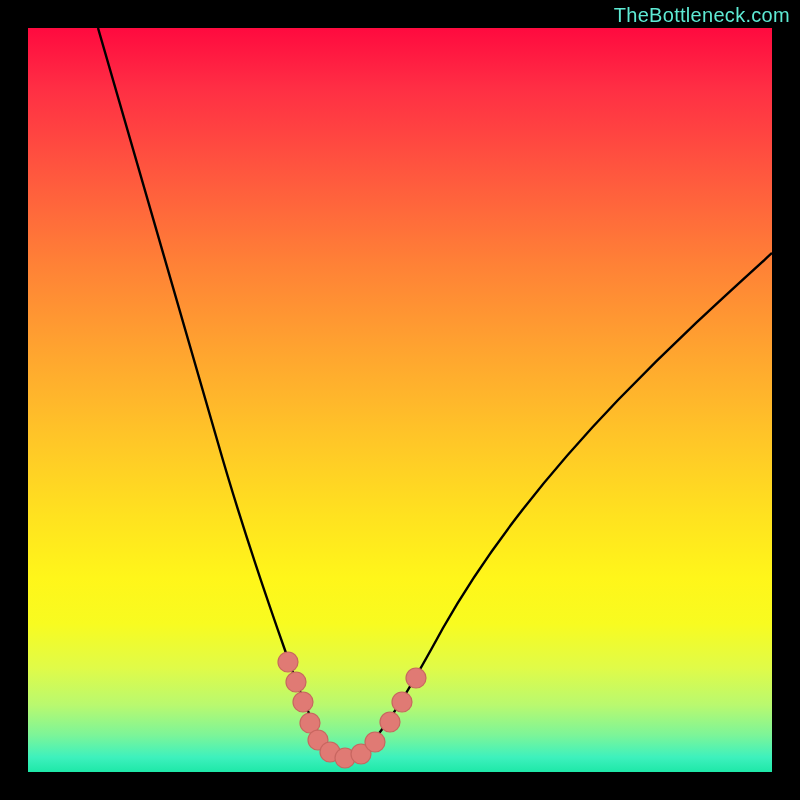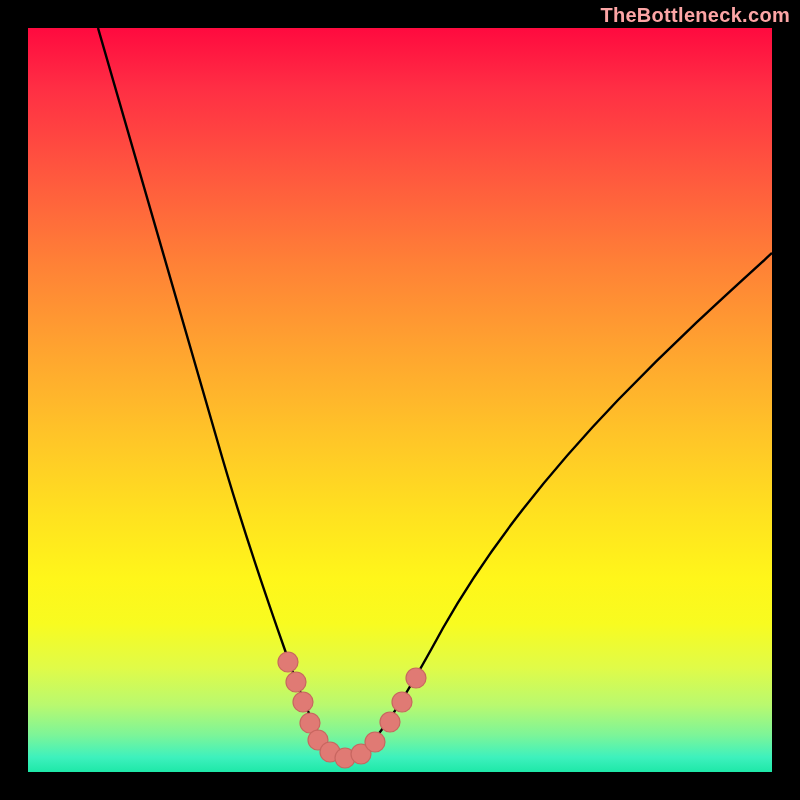--- a/index.html
+++ b/index.html
@@ -48,23 +48,23 @@
       #b9f96f 91%,
       #7df598 95%,
       #3ef1bd 98%,
       #1ee8a8 100%
     );
   }
   .watermark {
     position: absolute;
     top: 4px;
     right: 10px;
-    color: #fca5a5;
+    color: #5eead4;
     font-size: 20px;
-    font-weight: 700;
+    font-weight: 400;
     letter-spacing: 0.3px;
     user-select: none;
   }
   svg.curves {
     position: absolute;
     top: 0;
     left: 0;
   }
 </style>
 </head>

